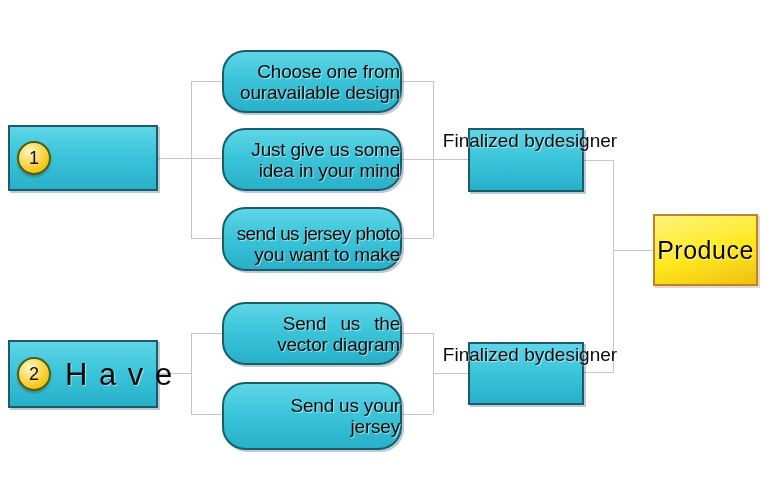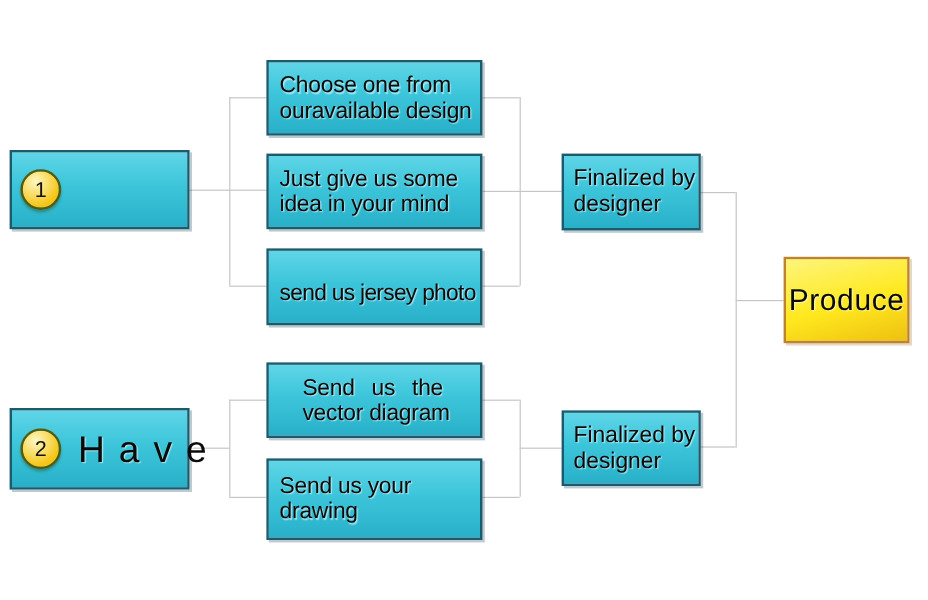--- a/index.html
+++ b/index.html
@@ -9,23 +9,23 @@
   }
   
   .node{
     position:absolute;box-sizing:border-box;
     background:linear-gradient(180deg,#5fd5e7 0%,var(--box-cyan,#3cc5da) 45%,#27b0c8 100%);
     border:2px solid var(--box-border,#1c5a6e);
     box-shadow:2px 2px 0 rgba(10,70,85,.28);
     display:flex;align-items:center;
     text-shadow:1px 1px 1px rgba(255,255,255,.6);
   }
-  .node-mid{flex-direction:column;justify-content:center;align-items:flex-start;
-    padding-left:9px;font-size:19px;line-height:21px;letter-spacing:-.2px;white-space:nowrap;}
-  .node-fin{flex-direction:column;justify-content:center;align-items:flex-start;
+  .node-mid{flex-direction:column;justify-content:center;align-items:flex-end;
+    padding-left:9px;font-size:19px;line-height:21px;letter-spacing:-.2px;white-space:nowrap;border-radius:23px;}
+  .node-fin{flex-direction:row;justify-content:center;align-items:flex-start;
     padding-left:8px;font-size:19px;line-height:22px;white-space:nowrap;}
   #node-no-design{left:8px;top:125px;width:150px;height:66px;}
   #node-no-design .lbl{font-size:24px;letter-spacing:-.3px;margin-left:5px;white-space:nowrap;}
   #node-choose{left:222px;top:50px;width:180px;height:63px;}
   #node-idea{left:222px;top:128px;width:180px;height:63px;}
   #node-jersey{left:222px;top:207px;width:180px;height:64px;}
   #node-jersey .l1{letter-spacing:-.6px;margin-top:10px;}
   #node-finalized-top{left:468px;top:128px;width:116px;height:64px;}
   #node-finalized-bottom{left:468px;top:342px;width:116px;height:63px;}
   #node-have-design{left:8px;top:340px;width:150px;height:68px;}
@@ -91,20 +91,21 @@
     <span class="l2">ouravailable design</span>
   </div>
 
   <div class="node node-mid" id="node-idea">
     <span class="l1">Just give us some</span>
     <span class="l2">idea in your mind</span>
   </div>
 
   <div class="node node-mid" id="node-jersey">
     <span class="l1">send us jersey photo</span>
+    <span class="l2">you want to make</span>
   </div>
 
   <div class="node node-fin" id="node-finalized-top">
     <span class="l1">Finalized by</span>
     <span class="l2">designer</span>
   </div>
 
   <div class="node" id="node-have-design">
     <span class="badge">2</span>
     <span class="lines">
@@ -112,21 +113,21 @@
     </span>
   </div>
 
   <div class="node node-mid" id="node-vector">
     <span class="l1">Send us the</span>
     <span class="l2">vector diagram</span>
   </div>
 
   <div class="node node-mid" id="node-drawing">
     <span class="l1">Send us your</span>
-    <span class="l2">drawing</span>
+    <span class="l2">jersey</span>
   </div>
 
   <div class="node node-fin" id="node-finalized-bottom">
     <span class="l1">Finalized by</span>
     <span class="l2">designer</span>
   </div>
 
   <div class="node" id="node-produce">
     <span>Produce</span>
   </div>

